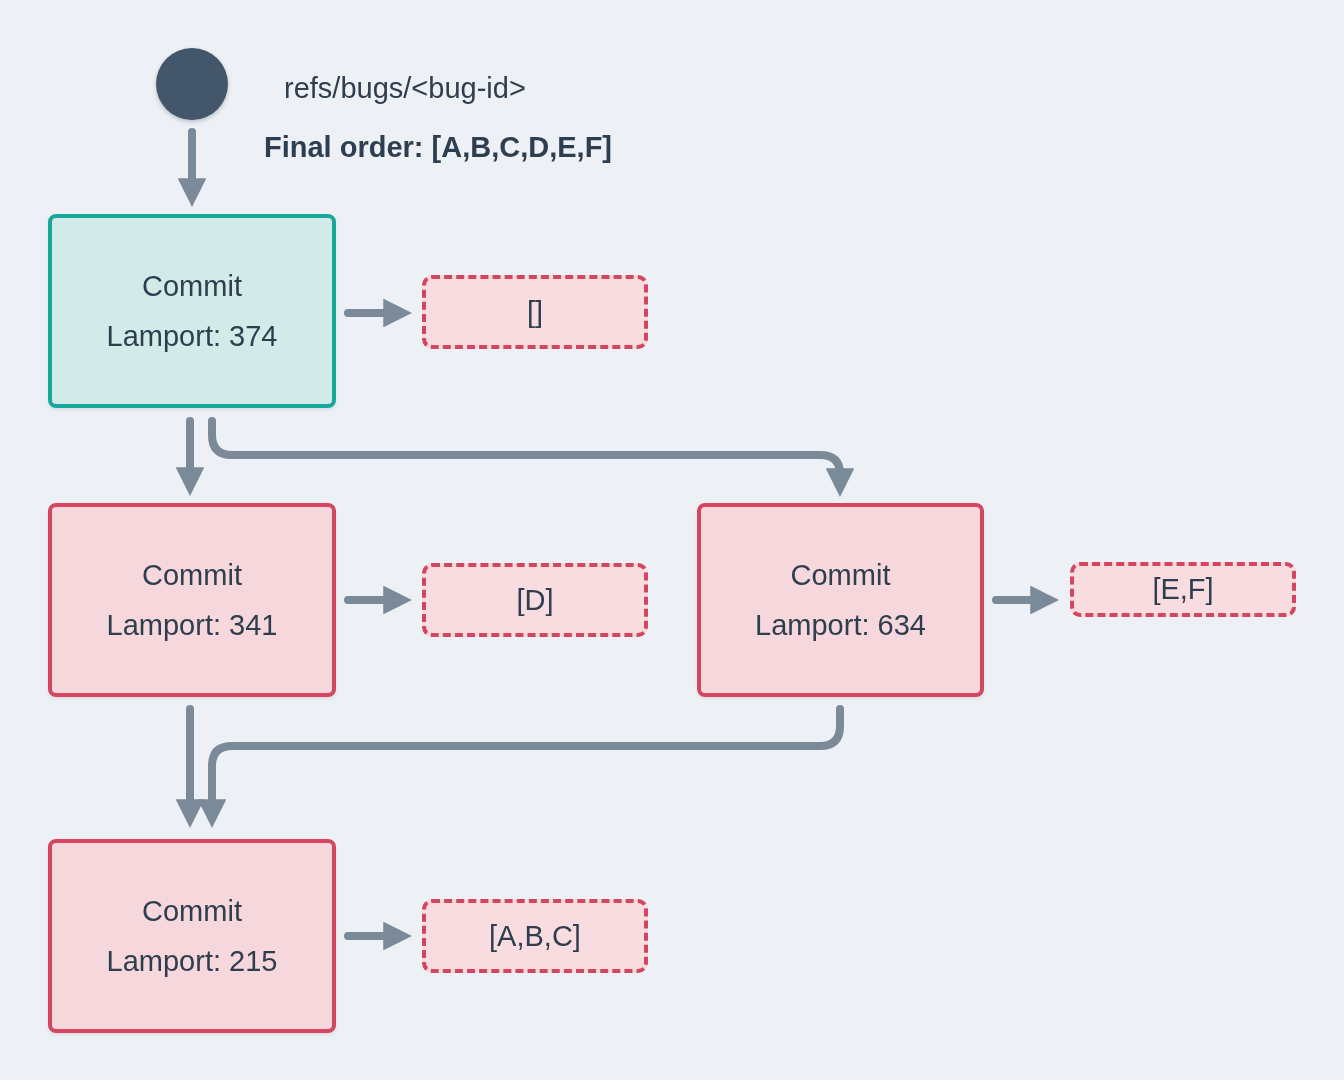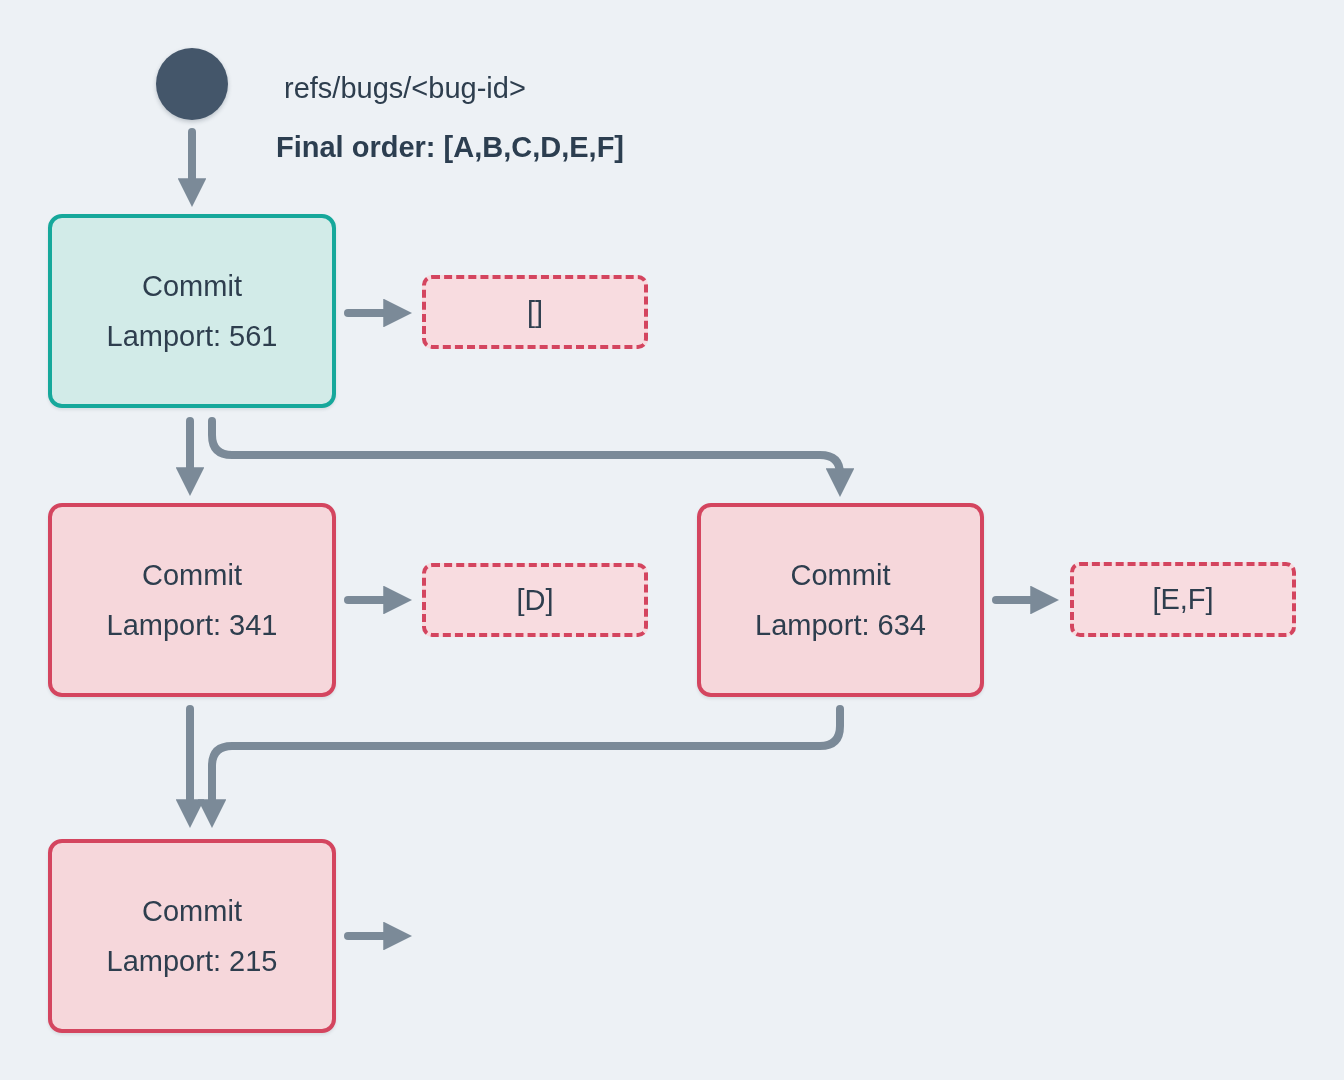--- a/index.html
+++ b/index.html
@@ -37,33 +37,33 @@
     top: 70px;
     height: 36px;
     line-height: 36px;
     font-size: 29px;
     color: #2e3e4e;
     white-space: nowrap;
     margin-left: 12px;
   }
   .final-order {
     position: absolute;
-    left: 276px;
+    left: 264px;
     top: 129px;
     height: 36px;
     line-height: 36px;
     font-size: 29px;
     font-weight: bold;
     color: #2c3e50;
     white-space: nowrap;
   }
   .node {
     position: absolute;
     box-sizing: border-box;
-    border-radius: 14px;
+    border-radius: 8px;
     display: flex;
     flex-direction: column;
     align-items: center;
     justify-content: center;
     gap: 17px;
     font-size: 29px;
     color: #2e3e4e;
     box-shadow: 0 2px 3px rgba(40,55,70,0.10);
   }
   .node.head {
@@ -114,21 +114,21 @@
   </svg>
 
   <div class="ref-circle"></div>
 
   <div class="ref-label">refs/bugs/&lt;bug-id&gt;</div>
 
   <div class="final-order">Final order: [A,B,C,D,E,F]</div>
 
   <div class="node head" style="left:48px; top:214px; width:288px; height:194px;">
     <span class="line1">Commit</span>
-    <span class="line2">Lamport: 561</span>
+    <span class="line2">Lamport: 374</span>
   </div>
 
   <div class="node red" style="left:48px; top:503px; width:288px; height:194px;">
     <span class="line1">Commit</span>
     <span class="line2">Lamport: 341</span>
   </div>
 
   <div class="node red" style="left:697px; top:503px; width:287px; height:194px;">
     <span class="line1">Commit</span>
     <span class="line2">Lamport: 634</span>
@@ -140,18 +140,21 @@
   </div>
 
   <div class="payload" style="left:422px; top:275px; width:226px; height:74px;">
     <span>[]</span>
   </div>
 
   <div class="payload" style="left:422px; top:563px; width:226px; height:74px;">
     <span>[D]</span>
   </div>
 
-  <div class="payload" style="left:1070px; top:562px; width:226px; height:75px;align-items:center;">
+  <div class="payload" style="left:1070px; top:562px; width:226px; height:55px;align-items:center;">
     <span>[E,F]</span>
   </div>
 
+  <div class="payload" style="left:422px; top:899px; width:226px; height:74px;">
+    <span>[A,B,C]</span>
+  </div>
 
 </div>
 
 </body></html>

